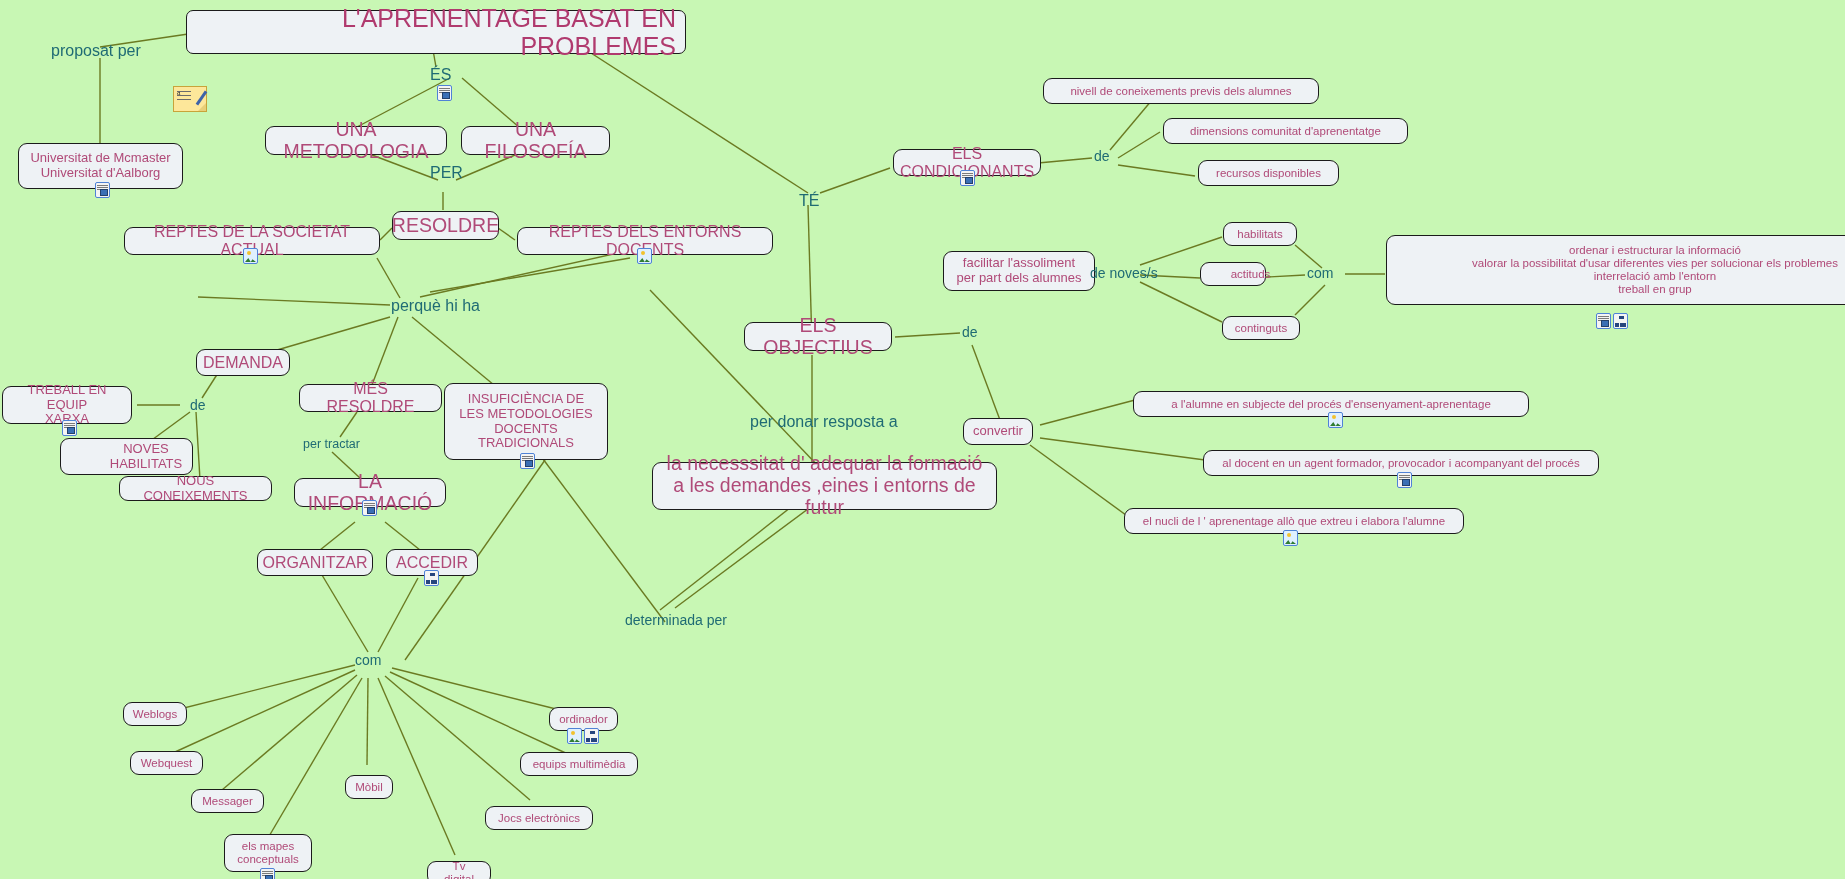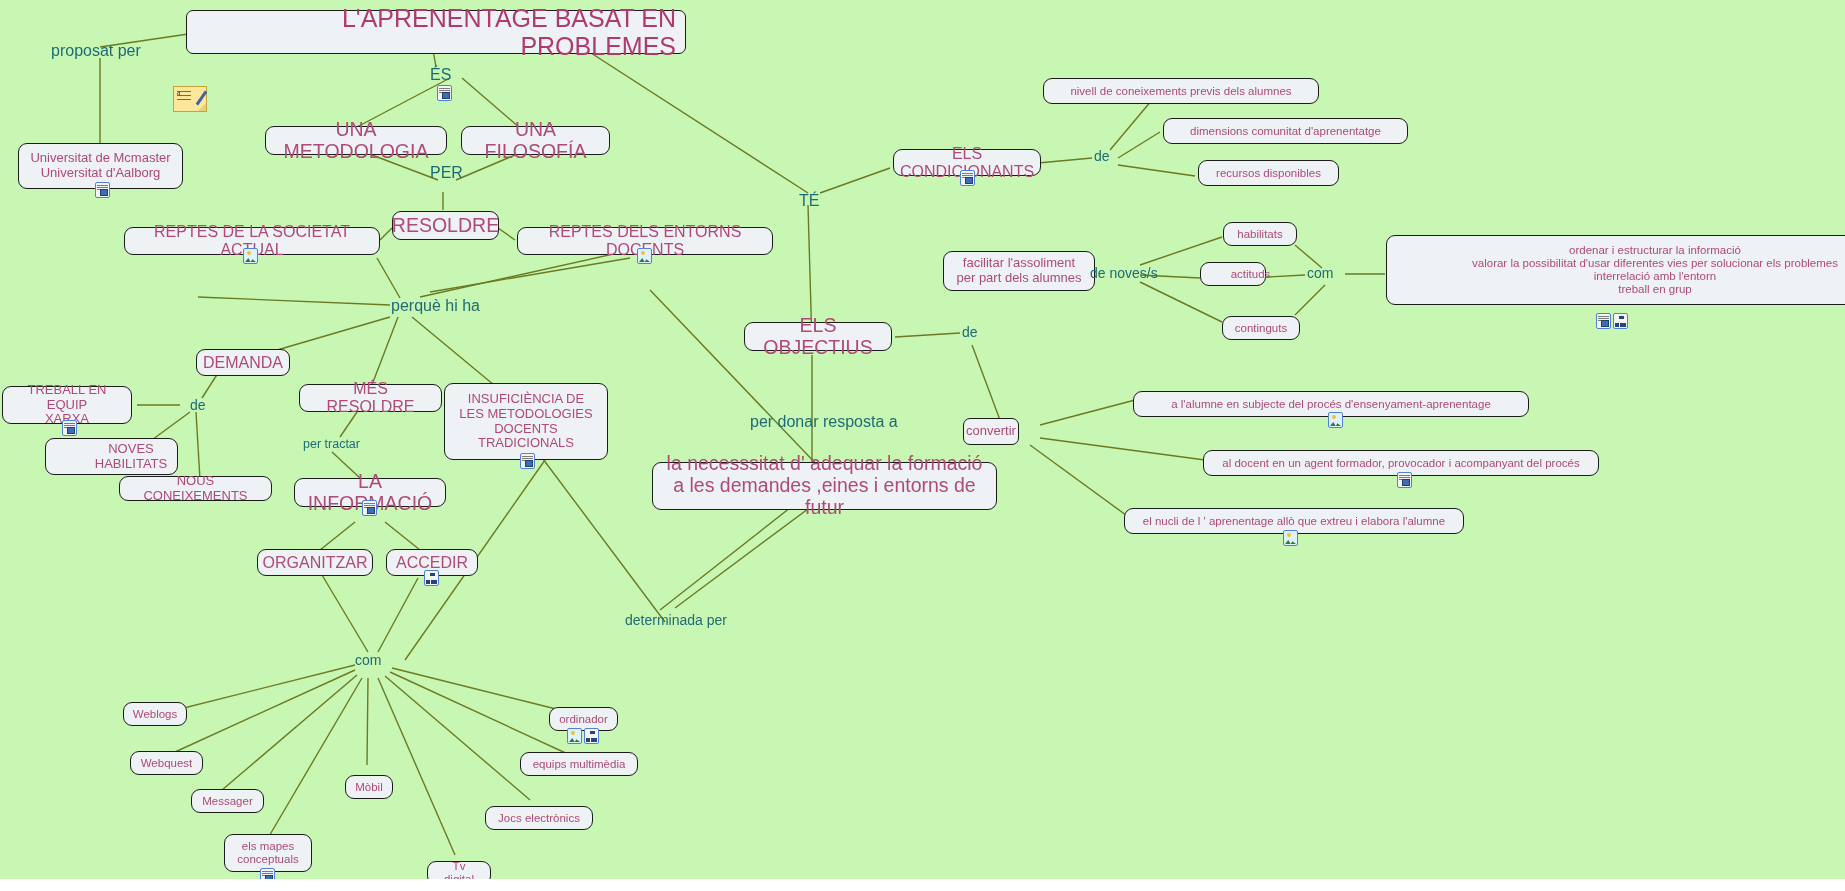--- a/index.html
+++ b/index.html
@@ -294,21 +294,21 @@
   <div class="node med" style="left:196px; top:349px; width:94px; height:27px;">
     <span>DEMANDA</span>
   </div>
 
   <div class="node small" style="left:2px; top:386px; width:130px; height:38px;">
     <span>TREBALL EN EQUIP
 XARXA</span>
   </div>
   <span class="icon doc" style="left:62px; top:420px;"></span>
 
-  <div class="node small" style="left:45px; top:438px; width:133px; height:37px;padding-left:48px;">
+  <div class="node small" style="left:60px; top:438px; width:133px; height:37px;padding-left:48px;">
     <span>NOVES HABILITATS</span>
   </div>
 
   <div class="node small" style="left:119px; top:476px; width:153px; height:25px;">
     <span>NOUS CONEIXEMENTS</span>
   </div>
 
   <div class="node med" style="left:299px; top:384px; width:143px; height:28px;">
     <span>MÉS RESOLDRE</span>
   </div>
@@ -424,21 +424,21 @@
   <span class="icon-row" style="left:1596px; top:313px;">
     <span class="icon doc" style="position:relative;left:0;top:0;"></span>
     <span class="icon tree" style="position:relative;left:0;top:0;"></span>
   </span>
 
   <div class="node big" style="left:652px; top:462px; width:345px; height:48px;padding-left:9px;">
     <span>la necesssitat d' adequar la formació
 a les demandes ,eines i entorns de futur</span>
   </div>
 
-  <div class="node small" style="left:963px; top:418px; width:56px; height:27px;border-radius:7px;">
+  <div class="node small" style="left:963px; top:418px; width:70px; height:27px;">
     <span>convertir</span>
   </div>
 
   <div class="node xsmall" style="left:1133px; top:391px; width:396px; height:26px;">
     <span>a l'alumne en subjecte del procés d'ensenyament-aprenentage</span>
   </div>
   <span class="icon pic" style="left:1328px; top:412px;"></span>
 
   <div class="node xsmall" style="left:1203px; top:450px; width:396px; height:26px;">
     <span>al docent  en un agent formador, provocador i acompanyant del procés</span>

